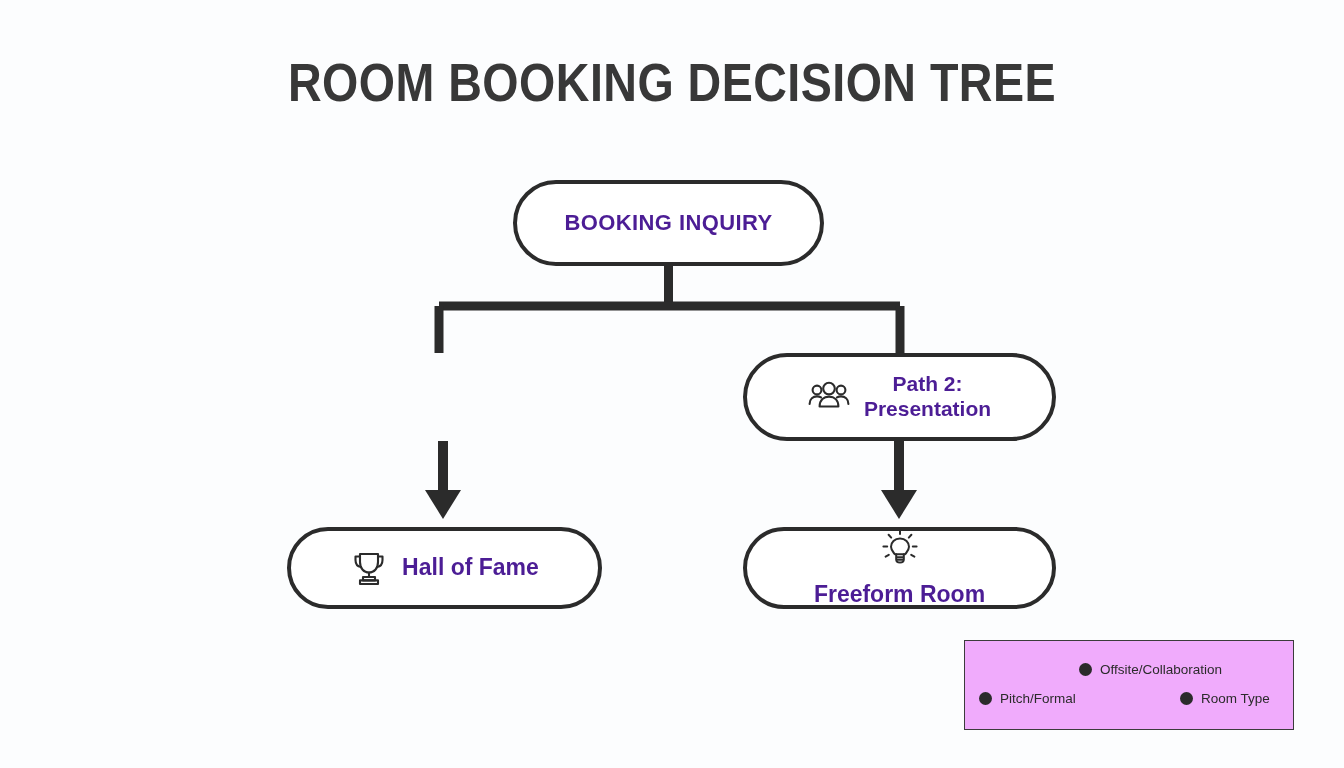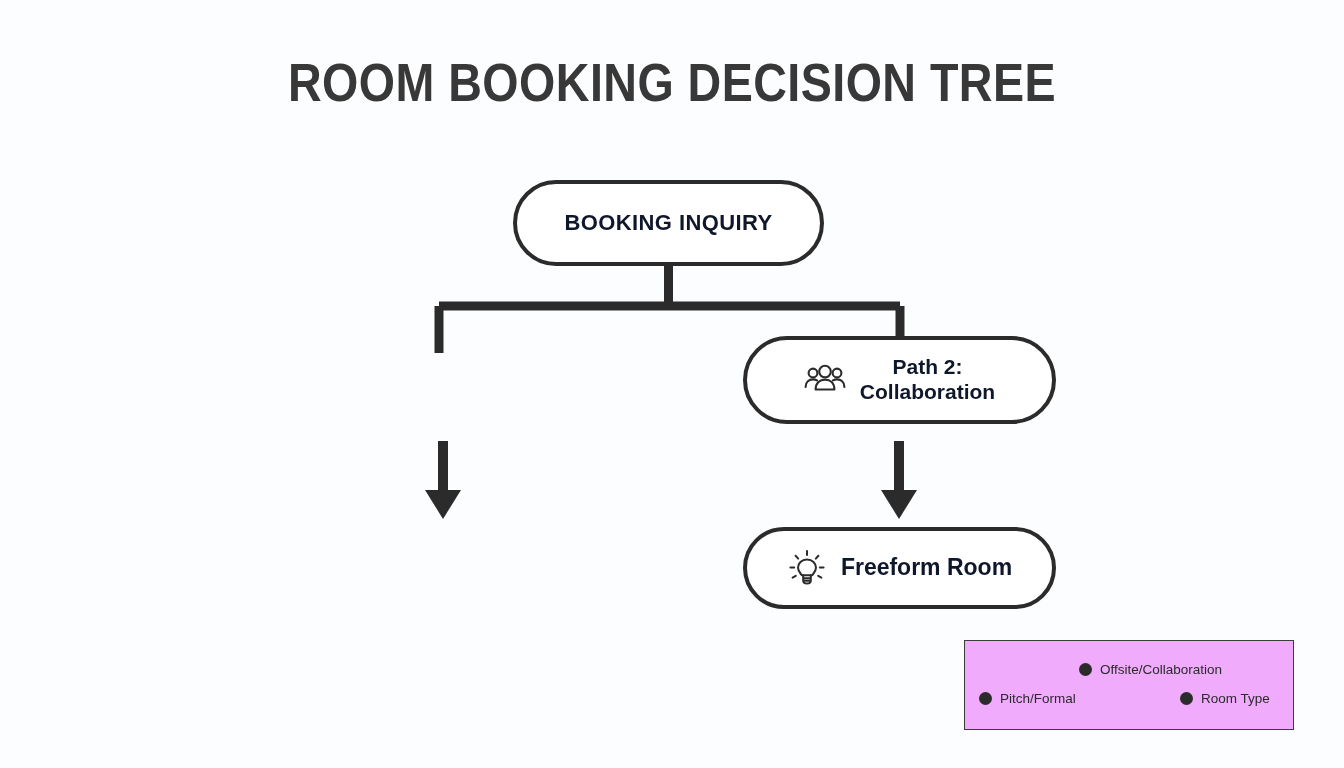--- a/index.html
+++ b/index.html
@@ -58,21 +58,21 @@
     border-radius: 999px;
     display: flex;
     align-items: center;
     justify-content: center;
     gap: 14px;
     padding: 0 20px;
   }
 
   .node-label {
     font-weight: 700;
-    color: #0f172a;
+    color: #4c1d95;
     text-align: center;
     line-height: 1.18;
   }
 
   .node-icon {
     flex: 0 0 auto;
     display: flex;
     align-items: center;
     justify-content: center;
   }
@@ -91,41 +91,42 @@
 
   
   #node-path1 {
     left: 287px;
     top: 353px;
     width: 315px;
     height: 88px;
   }
   #node-path2 {
     left: 743px;
-    top: 336px;
+    top: 353px;
     width: 313px;
     height: 88px;
   }
   #node-path1 .node-label,
   #node-path2 .node-label {
     font-size: 21px;
   }
 
   
   #node-leaf1 {
     left: 287px;
     top: 527px;
     width: 315px;
     height: 82px;
   }
   #node-leaf2 {
     left: 743px;
     top: 527px;
     width: 313px;
     height: 82px;
+    flex-direction: column;
   }
   #node-leaf1 .node-label,
   #node-leaf2 .node-label {
     font-size: 23px;
   }
 
   
   #legend {
     position: absolute;
     left: 946px;
@@ -191,24 +192,37 @@
         <circle cx="9" cy="10" r="4.4"></circle>
         <path d="M1.6 24 C1.6 18.6, 5.2 16.4, 9 16.4 C10.4 16.4, 11.8 16.7, 13 17.4"></path>
         <circle cx="33" cy="10" r="4.4"></circle>
         <path d="M40.4 24 C40.4 18.6, 36.8 16.4, 33 16.4 C31.6 16.4, 30.2 16.7, 29 17.4"></path>
         <circle cx="21" cy="8.6" r="5.8"></circle>
         <path d="M11.6 26.5 C11.6 19.6, 16 16.6, 21 16.6 C26 16.6, 30.4 19.6, 30.4 26.5 Z"></path>
       </svg>
     </span>
     <span class="node-label">
       <span>Path 2:</span><br>
-      <span>Collaboration</span>
-    </span>
-  </div>
-
+      <span>Presentation</span>
+    </span>
+  </div>
+
+  <div class="node" id="node-leaf1">
+    <span class="node-icon">
+      <svg width="38" height="38" viewBox="0 0 38 38" fill="none" stroke="#2b2b2b" stroke-width="2.1" stroke-linecap="round" stroke-linejoin="round">
+        <path d="M10 5 H28 V13 C28 19.5, 24 23.5, 19 23.5 C14 23.5, 10 19.5, 10 13 Z"></path>
+        <path d="M10 7.5 H5.5 V11 C5.5 15.2, 8 17.6, 11 18"></path>
+        <path d="M28 7.5 H32.5 V11 C32.5 15.2, 30 17.6, 27 18"></path>
+        <path d="M19 23.5 V28"></path>
+        <rect x="13" y="28" width="12" height="3.4"></rect>
+        <rect x="10" y="31.4" width="18" height="3.6"></rect>
+      </svg>
+    </span>
+    <span class="node-label">Hall of Fame</span>
+  </div>
 
   <div class="node" id="node-leaf2">
     <span class="node-icon">
       <svg width="40" height="40" viewBox="0 0 40 40" fill="none" stroke="#2b2b2b" stroke-width="2" stroke-linecap="round" stroke-linejoin="round">
         <path d="M20 11.5 C14.6 11.5, 11 15.3, 11 19.8 C11 23.3, 13.4 25.4, 14.8 27.2 L25.2 27.2 C26.6 25.4, 29 23.3, 29 19.8 C29 15.3, 25.4 11.5, 20 11.5 Z"></path>
         <path d="M16.2 27.2 L16.2 32.4 C16.2 34.2, 17.9 35.4, 20 35.4 C22.1 35.4, 23.8 34.2, 23.8 32.4 L23.8 27.2"></path>
         <path d="M16.8 30.2 H23.2 M16.8 32.8 H23.2"></path>
         <path d="M20 3 L20 7"></path>
         <path d="M8.6 7.8 L11.2 10.6 M31.4 7.8 L28.8 10.6"></path>
         <path d="M3.4 19.4 L7.2 19.4 M36.6 19.4 L32.8 19.4"></path>

